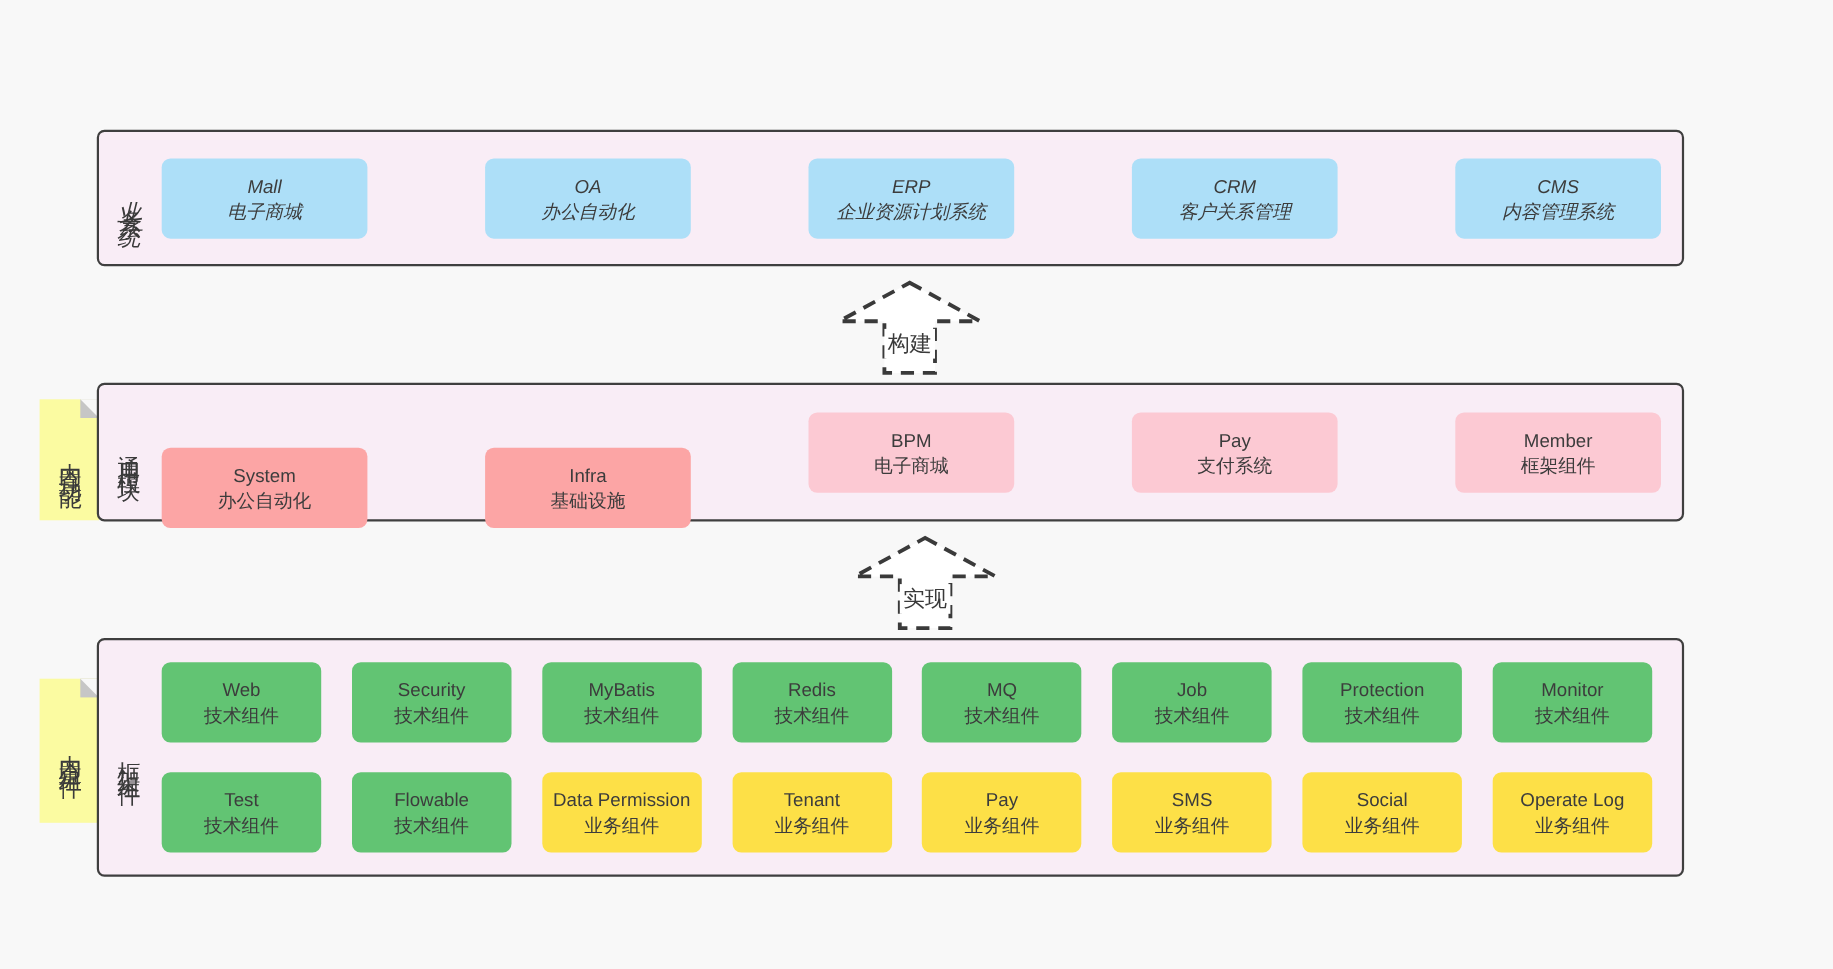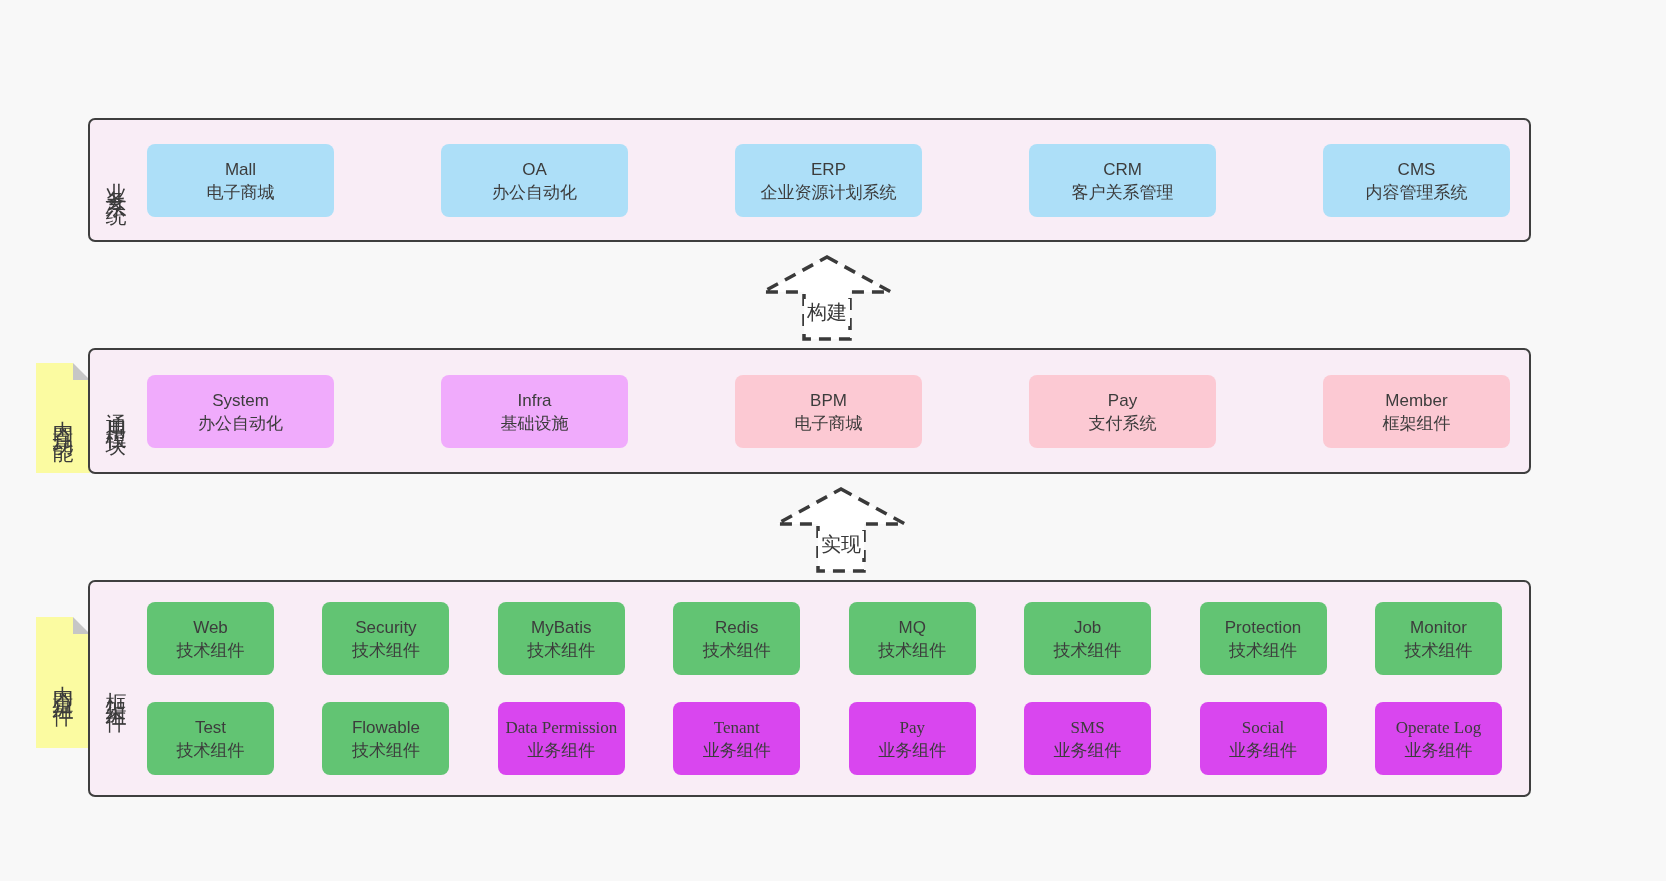--- a/index.html
+++ b/index.html
@@ -2,40 +2,40 @@
 <html><head>
 <meta charset="utf-8">
 <style>
   html,body{margin:0;padding:0;background:#f8f8f8;font-family:"Liberation Sans","DejaVu Sans",sans-serif;}
   .canvas{position:relative;width:1666px;height:881px;background:#f8f8f8;overflow:hidden;color:#3d3d3d;}
 
   
   .band{position:absolute;left:88px;width:1439px;background:#f9edf6;border:2px solid #3f3f3f;border-radius:7px;}
   .band-label{position:absolute;left:12px;top:50%;transform:translateY(-50%);
     writing-mode:vertical-rl;text-orientation:upright;font-size:21px;letter-spacing:7px;color:#3a3a3a;white-space:nowrap;}
-  #band1{top:118px;height:120px;}
+  #band1{top:118px;height:120px;font-style:italic;}
   #band2{top:348px;height:122px;}
   #band3{top:580px;height:213px;}
 
   
   .boxes-row{position:absolute;left:57px;right:19px;display:flex;justify-content:space-between;}
   #band1 .boxes-row{top:24px;}
   #band2 .boxes-row{top:25px;}
   #band3 .boxes-row.r1{top:20px;right:27px;}
   #band3 .boxes-row.r2{top:120px;right:27px;}
 
   .box{height:73px;border-radius:8px;display:flex;flex-direction:column;align-items:center;justify-content:center;
     text-align:center;font-size:17px;line-height:23px;color:#3c3c3c;padding:0 4px;box-sizing:border-box;}
   .box.w-lg{width:187px;}
-  .box.w-sm{width:127px;}
+  .box.w-sm{width:145px;}
   .box.blue{background:#addff8;}
-  .box.red{background:#f0abfc;}
+  .box.red{background:#fca5a5;margin-top:32px;}
   .box.pink{background:#fcc9d3;}
   .box.green{background:#62c473;}
-  .box.green-light{background:#d946ef;font-family:Liberation Serif, serif;}
+  .box.green-light{background:#fde047;}
 
   
   .sticky{position:absolute;left:36px;width:54px;background:#fbfba1;display:flex;align-items:center;justify-content:center;}
   .sticky .vtext{writing-mode:vertical-rl;text-orientation:upright;font-size:21px;letter-spacing:7px;color:#3a3a3a;}
   .sticky::before{content:"";position:absolute;top:0;right:0;width:0;height:0;
     border-style:solid;border-width:0 17px 17px 0;border-color:#f8f8f8 #f8f8f8 #c6c6c6 #c6c6c6;}
   #sticky-features{top:363px;height:110px;}
   #sticky-components{top:617px;height:131px;}
 
   

